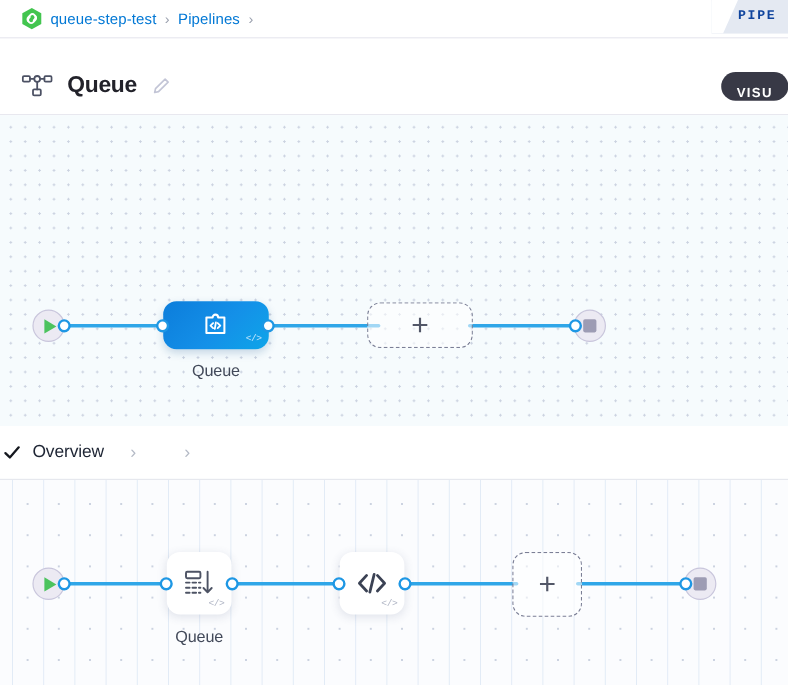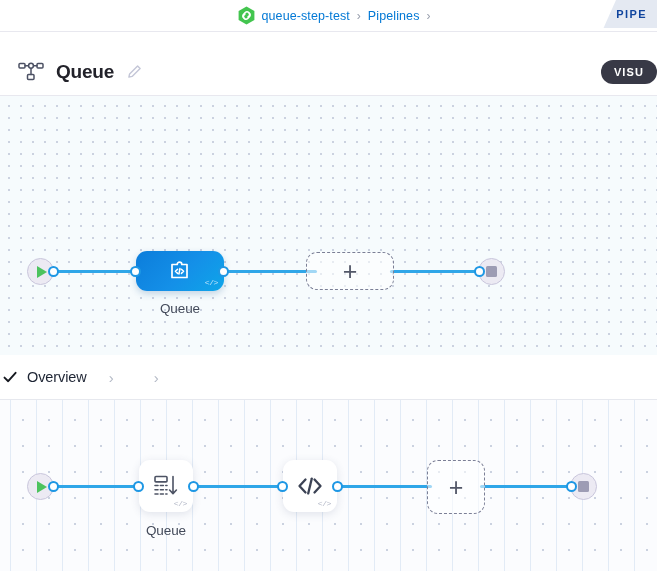--- a/index.html
+++ b/index.html
@@ -8,39 +8,39 @@
     font-family: "Liberation Sans", sans-serif;
     background: #ffffff;
     overflow: hidden;
   }
   #app { position: relative; width: 657px; height: 571px; background:#fff; }
 
   
   .breadcrumb-bar {
     position: absolute; left:0; top:0; width:657px; height:32px;
     display:flex; align-items:center; padding-left:18px;
-    background:#fff; border-bottom:1px solid #e8e8ef;justify-content:center;
+    background:#fff; border-bottom:1px solid #e8e8ef;
   }
   .crumb-badge {
     width:17px; height:19px; margin-right:7px; position:relative;
     display:flex; align-items:center; justify-content:center;
   }
   .crumb-link {
     font-size:12.5px; color:#0278d5; letter-spacing:.1px;
     cursor:pointer; white-space:nowrap;
   }
   .crumb-sep {
     font-size:12px; color:#9aa0ae; margin:0 7px; user-select:none;
   }
 
   
   .studio-tab {
     position:absolute; right:0; top:0; height:28px;
     background:#e4e9f2; display:flex; align-items:center;
-    padding:0 10px 0 22px; overflow:hidden;
+    padding:0 10px 0 22px; overflow:hidden;font-family:Liberation Mono, monospace;
   }
   .studio-tab::before{
     content:""; position:absolute; left:0; top:0; width:22px; height:28px;
     background:#fff; transform: skewX(-24deg); transform-origin: top left;
   }
   .studio-tab-label{
     font-size:11px; font-weight:bold; color:#10459e; letter-spacing:1.4px;
     position:relative; z-index:2; white-space:nowrap;
   }
 
@@ -51,21 +51,21 @@
     background:#fff; border-bottom:1px solid #e8e8ef;
   }
   .pipeline-icon { width:26px; height:20px; margin-right:12px; flex:none; }
   .page-title {
     font-size:19px; font-weight:bold; color:#22222a; letter-spacing:-.2px;
   }
   .edit-pencil { width:15px; height:15px; margin-left:13px; cursor:pointer; opacity:.85;}
   .visual-btn {
     position:absolute; right:0; top:12px; height:24px;
     background:#383946; color:#fff; border-radius:12px;
-    display:flex; align-items:center; padding:0 13px;
+    display:flex; align-items:flex-end; padding:0 13px;
     font-size:11px; font-weight:bold; letter-spacing:1.1px;
     cursor:pointer; white-space:nowrap;
   }
 
   
   .canvas {
     position:absolute; left:0; width:657px; overflow:hidden;
   }
   .canvas-top {
     top:96px; height:259px;

